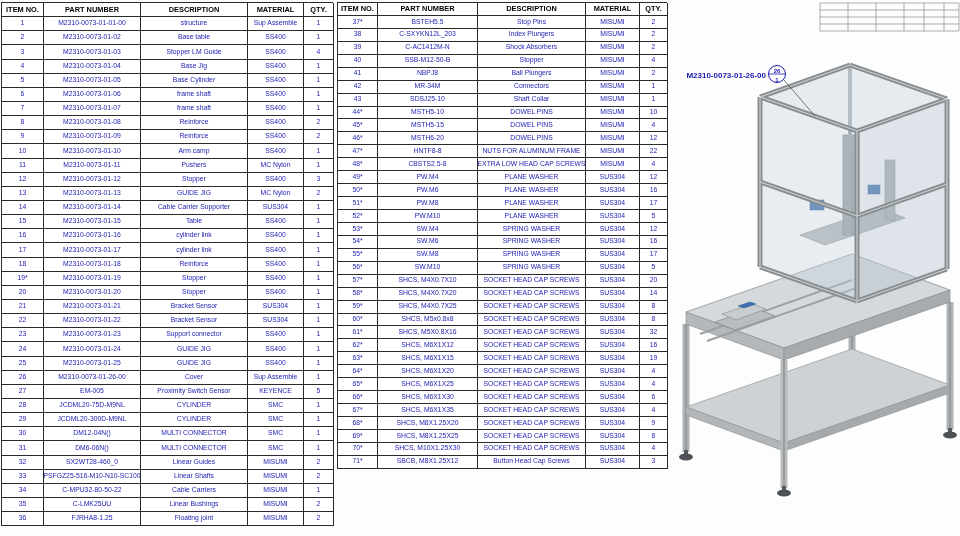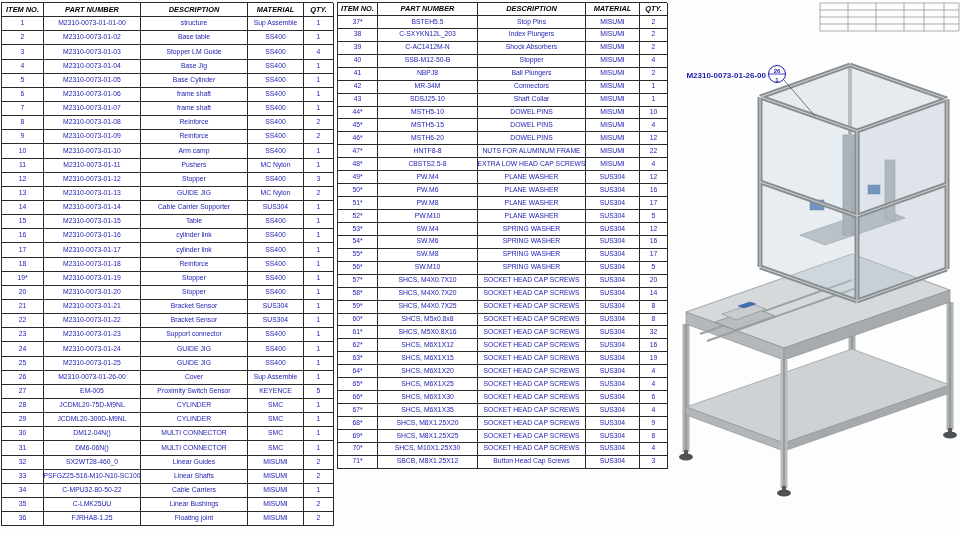--- a/index.html
+++ b/index.html
@@ -13,21 +13,21 @@
   .bom .row { display:grid; }
   #bom-left .row  { grid-template-columns:42px 97px 107px 56px 30px; height:14.15px; }
   #bom-right .row { grid-template-columns:40px 100px 108px 54px 28px; height:12.95px; }
   .bom .row.header { height:13px; }
   .bom .cell {
     border-right:1px solid #2a2a2a; border-bottom:1px solid #2a2a2a;
     font-size:6.8px; line-height:1; color:#1c1cb2;
     display:flex; align-items:center; justify-content:center;
     text-align:center; white-space:nowrap; overflow:hidden; padding:0 1px;
   }
-  .bom .header .cell { color:#000; font-weight:bold; font-style:italic; font-size:7.4px; }
+  .bom .header .cell { color:#000; font-weight:bold; font-size:7.4px; }
   #bom-left  { left:1px;   top:2px; width:332px; }
   #bom-right { left:337px; top:2px; width:330px; }
 
   svg { position:absolute; left:0; top:0; }
   svg text { font-family:"Liberation Sans", sans-serif; }
 </style>
 </head>
 <body>
 
 <div class="sheet"></div>

